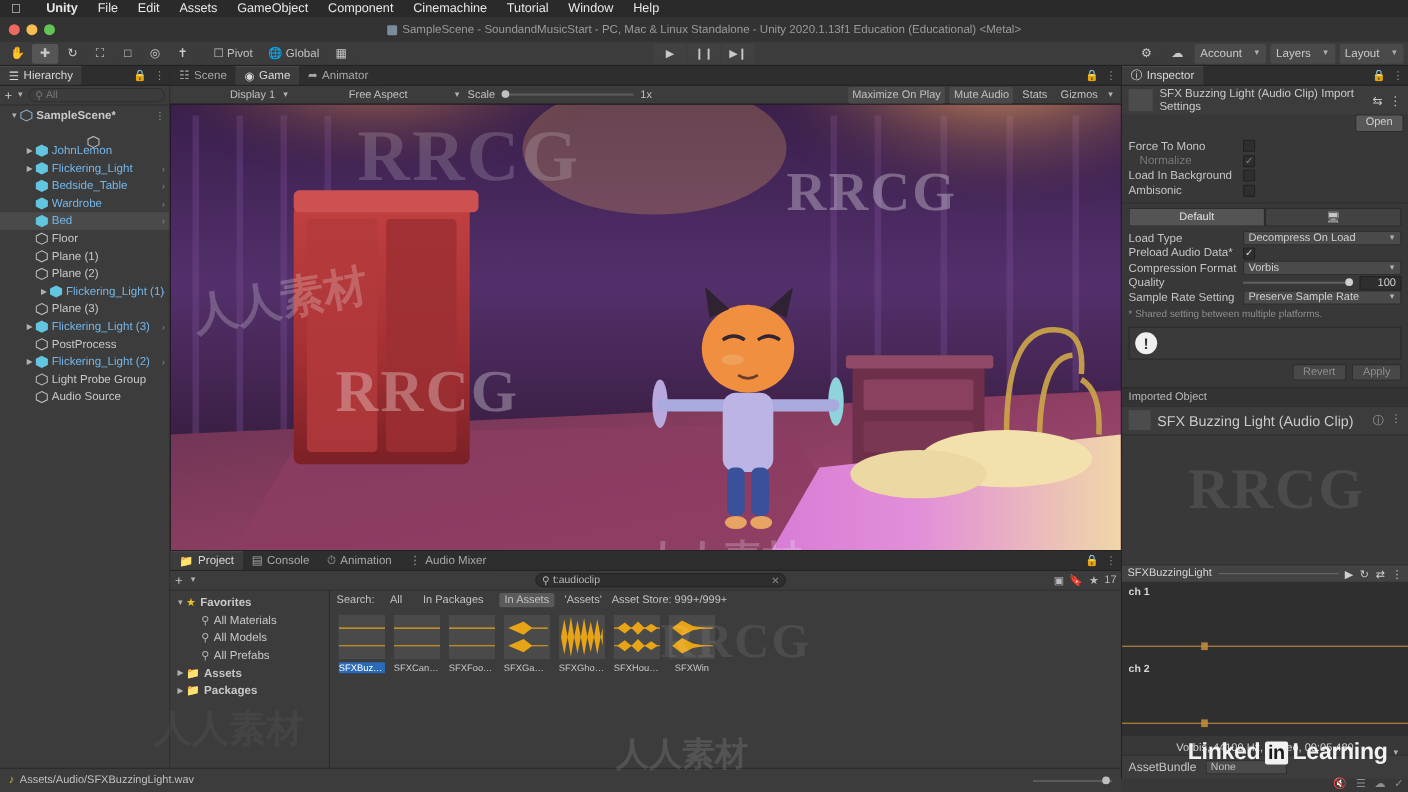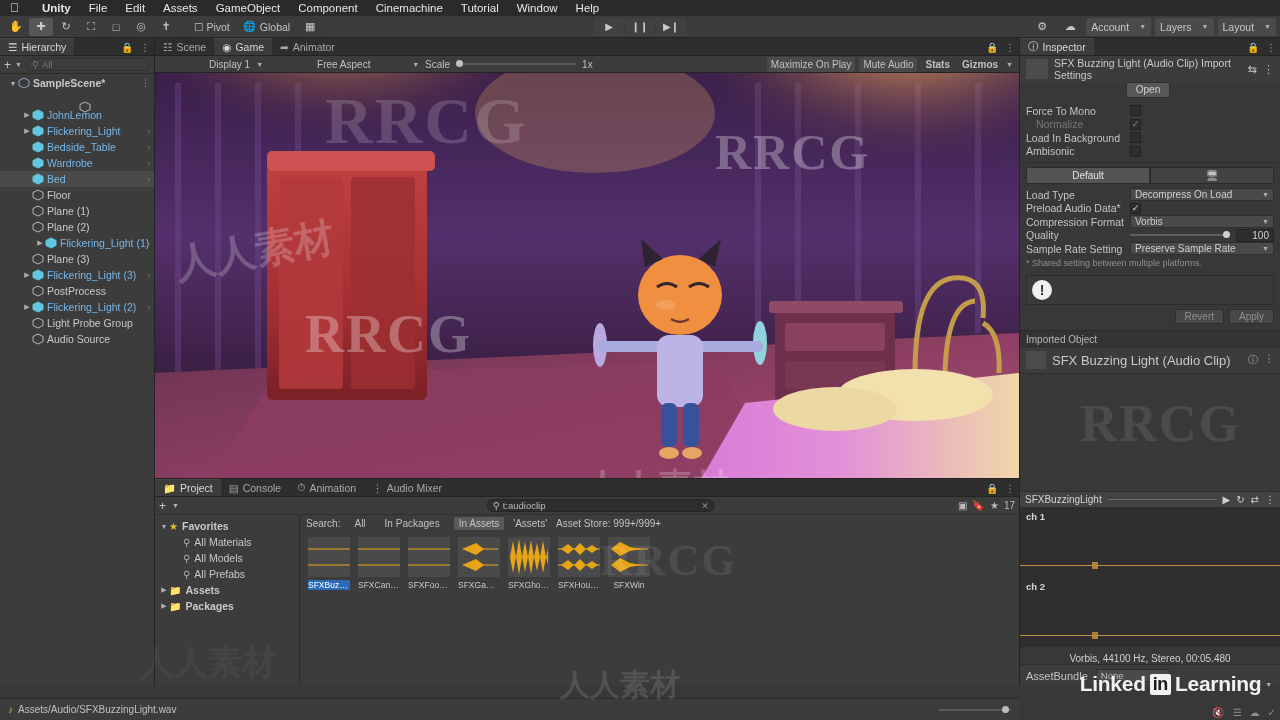--- a/index.html
+++ b/index.html
@@ -118,21 +118,21 @@
   .hrow .dots { position: absolute; right: 4px; font-size: 9px; color: #9a9a9a; letter-spacing:0; }
   .gametoolbar {
     height: 17px; background: #3c3c3c; display: flex; align-items: center;
     gap: 6px; padding: 0 6px; border-bottom: 1px solid #232323; font-size: 10px; color: #c0c0c0;
   }
   .gt-drop { display: flex; align-items: center; gap: 6px; padding-left: 48px; }
   .scale-slider { width: 120px; height: 2px; background: #5a5a5a; position: relative; }
   .scale-knob { position: absolute; left: 0; top: -3px; width: 7px; height: 7px; border-radius: 50%; background: #c0c0c0; }
   .gt-right { margin-left: auto; display: flex; align-items: center; gap: 4px; }
   .gt-btn { padding: 0 4px; height: 15px; display: flex; align-items: center; background: #4a4a4a; border-radius:2px; font-size:10px;}
-  .gt-btn.plain { background: transparent; font-weight: bold; }
+  .gt-btn.plain { background: transparent; }
 
   .gamecanvas { flex: 1; position: relative; overflow: hidden; background: #120a18; }
 
   
   .project-panel { height: 208px; background: #3c3c3c; display: flex; flex-direction: column; border-top: 1px solid #232323; }
   .proj-toolbar { height: 18px; background: #3c3c3c; display: flex; align-items: center; padding: 0 4px; gap: 6px; position: relative; border-bottom: 1px solid #303030;}
   .proj-search {
     position: absolute; left: 50%; transform: translateX(-44%); width: 228px; height: 13px;
     background: #2e2e2e; border: 1px solid #262626; border-radius: 7px;
     display: flex; align-items: center; gap: 3px; padding: 0 5px; font-size: 9.5px; color: #b9b9b9;
@@ -163,21 +163,21 @@
     background: #3c3c3c; border-top: 1px solid #2b2b2b; display: flex; align-items: center;
     padding: 0 8px; font-size: 10px; color: #c0c0c0; gap: 5px;
   }
   .status-slider { margin-left: auto; width: 72px; height: 2px; background: #5a5a5a; position: relative; }
   .status-knob { position:absolute; right: 2px; top: -3px; width: 7px; height: 7px; border-radius: 50%; background: #bdbdbd;}
 
   
   .insp-head { height: 26px; display: flex; align-items: center; gap: 6px; padding: 0 6px; background: #3c3c3c;}
   .insp-thumb { width: 22px; height: 20px; background: #4c4c4c; }
   .insp-title { font-size: 10.5px; color: #c9c9c9; flex: 1; }
-  .insp-openrow { height: 16px; display: flex; justify-content: center; padding-right: 4px;}
+  .insp-openrow { height: 16px; display: flex; justify-content: flex-end; padding-right: 4px;}
   .btn-sm { background: #585858; border: 1px solid #2e2e2e; border-radius: 2px; padding: 1px 9px; font-size: 10px; color: #d2d2d2;}
   .row { height: 13.5px; display: flex; align-items: center; padding: 0 6px; font-size: 10.5px; }
   .row .rlabel { width: 104px; color: #c4c4c4; }
   .row .rlabel.dim { color: #787878; padding-left: 10px; }
   .cbox { width: 11px; height: 11px; background: #2e2e2e; border: 1px solid #222; border-radius: 1px; display:flex;align-items:center;justify-content:center; color:#ccc; font-size:9px; }
   .sep { height: 1px; background: #2e2e2e; margin: 4px 0; }
   .plat-tabs { height: 17px; display: flex; margin: 0 6px; }
   .ptabbtn { flex: 1; display: flex; align-items:center; justify-content:center; background: #424242; border: 1px solid #2c2c2c; font-size: 10px; color: #c4c4c4;}
   .ptabbtn.active { background: #545454; color: #e2e2e2; }
   .field { flex: 1; height: 13px; background: #4a4a4a; border: 1px solid #2f2f2f; border-radius: 2px; display: flex; align-items: center; padding: 0 4px; font-size: 10px; color: #cfcfcf;}
@@ -236,20 +236,31 @@
     <span class="mi">Edit</span>
     <span class="mi">Assets</span>
     <span class="mi">GameObject</span>
     <span class="mi">Component</span>
     <span class="mi">Cinemachine</span>
     <span class="mi">Tutorial</span>
     <span class="mi">Window</span>
     <span class="mi">Help</span>
   </div>
 
+  <div class="titlebar">
+    <div class="traffic">
+      <div class="dot r"></div>
+      <div class="dot y"></div>
+      <div class="dot g"></div>
+    </div>
+    <div class="win-title">
+      <span class="sceneico"></span>
+      <span>SampleScene - SoundandMusicStart - PC, Mac &amp; Linux Standalone - Unity 2020.1.13f1 Education (Educational) &lt;Metal&gt;</span>
+    </div>
+  </div>
 
   <div class="toolbar">
     <div class="tgroup">
       <div class="tbtn">✋</div>
       <div class="tbtn sel">✚</div>
       <div class="tbtn">↻</div>
       <div class="tbtn">⛶</div>
       <div class="tbtn">□</div>
       <div class="tbtn">◎</div>
       <div class="tbtn">✝</div>

